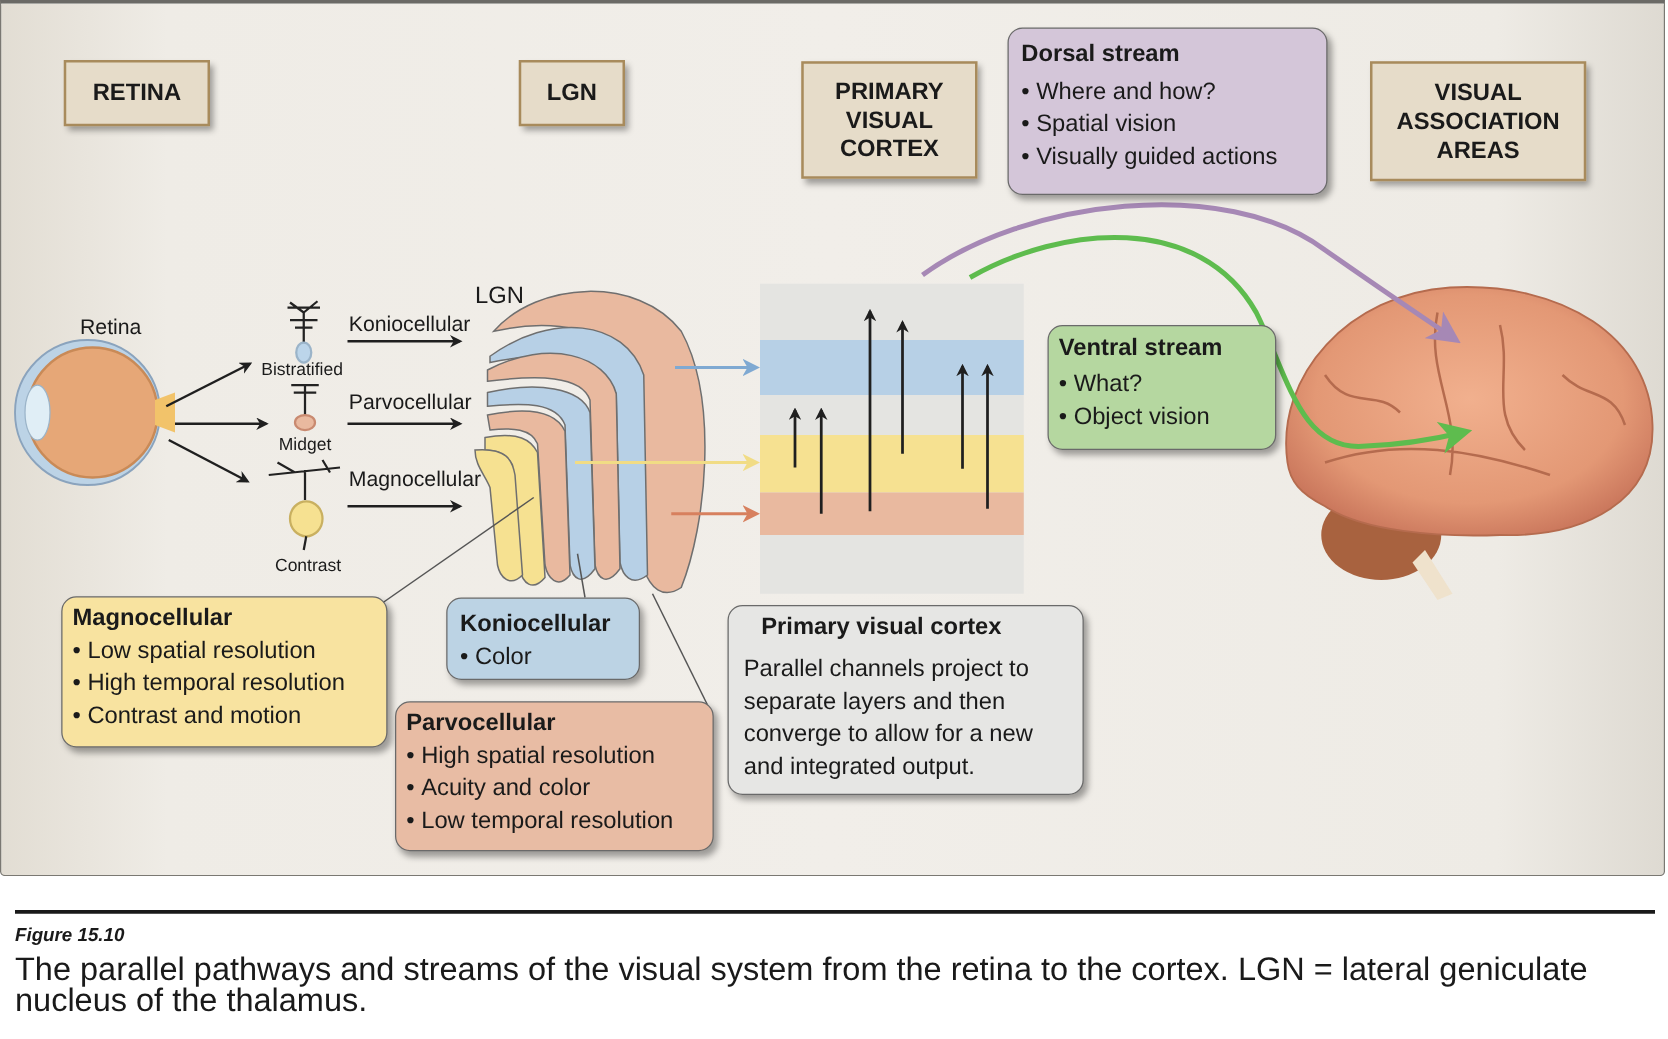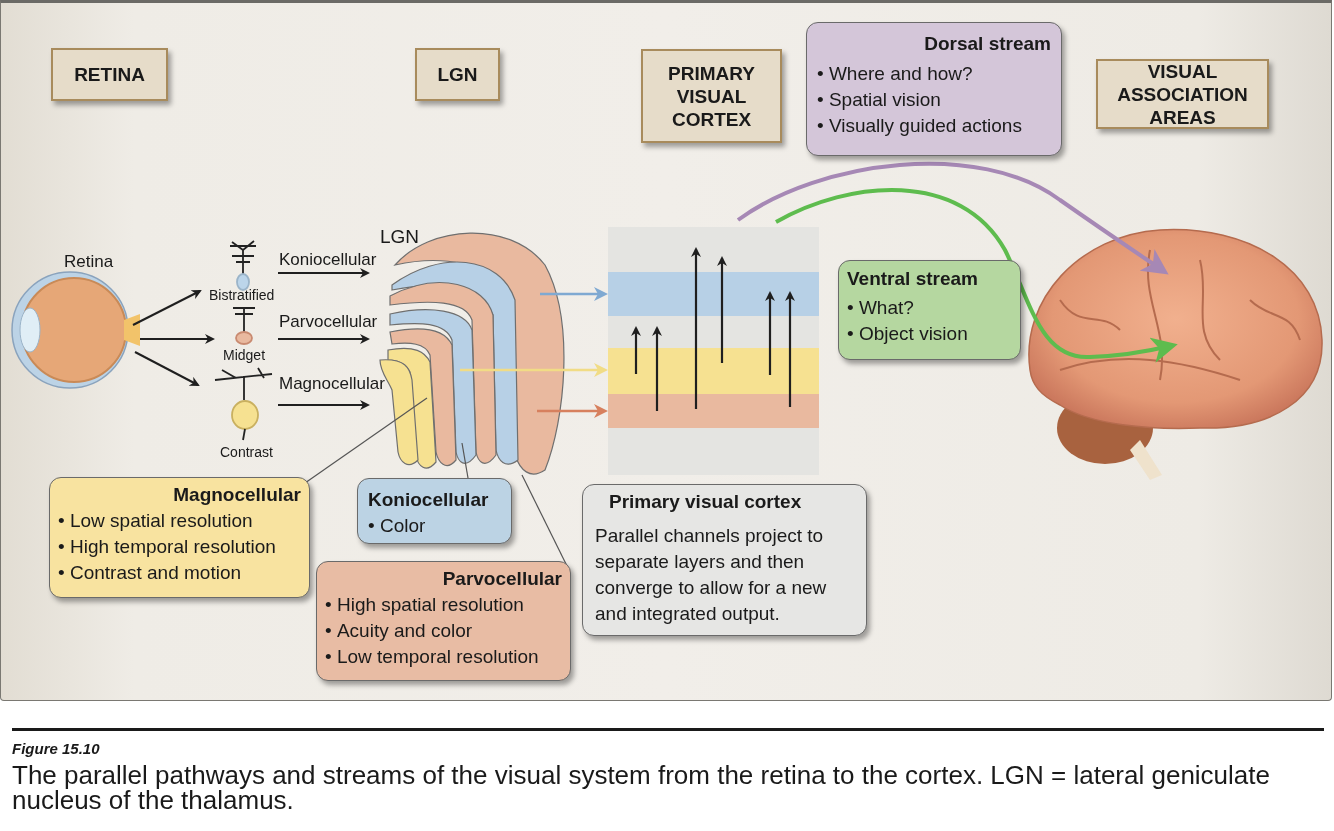--- a/index.html
+++ b/index.html
@@ -4,21 +4,21 @@
 <style>
   html, body { margin:0; padding:0; }
   body { width:1334px; height:831px; background:#ffffff; position:relative; overflow:hidden;
          font-family:"Liberation Sans", sans-serif; color:#1a1a1a; }
   .panel { position:absolute; left:0; top:0; width:1332px; height:701px;
            background:linear-gradient(90deg,#e2ddd3 0%,#efece6 10%,#f1eee9 50%,#eeebe5 90%,#dedad2 100%);
            border:1px solid #7a7872; border-top:3px solid #6b6a66; border-radius:0 0 4px 4px; box-sizing:border-box; }
   .hdr { position:absolute; background:#e6dcc9; border:2px solid #a88b5c; box-shadow:3px 4px 5px rgba(0,0,0,0.35);
          font-weight:bold; font-size:19px; text-align:center; display:flex; align-items:center; justify-content:center; line-height:23px; box-sizing:border-box; }
   .box { position:absolute; border:1.5px solid #6a6a6a; border-radius:12px; box-shadow:3px 4px 5px rgba(0,0,0,0.35); box-sizing:border-box; font-size:19px; line-height:26px; }
-  .box .ttl { font-weight:bold; text-align:right; }
+  .box .ttl { font-weight:bold; text-align:left; }
   .box ul { margin:0; padding:0; list-style:none; }
   .box li::before { content:"\2022\00a0"; }
   .lbl { position:absolute; font-size:17px; white-space:nowrap; }
   .sm { position:absolute; font-size:14px; white-space:nowrap; }
   svg.art { position:absolute; left:0; top:0; }
   .rule { position:absolute; left:12px; top:728px; width:1312px; height:3px; background:#1a1a1a; }
   .fig { position:absolute; left:12px; top:740px; font-weight:bold; font-size:15px;font-style:italic; }
   .cap { position:absolute; left:12px; top:763px; width:1310px; font-size:26px; line-height:25px; }
 </style>
 </head>
@@ -122,21 +122,21 @@
     <path d="M1060,300 C1080,330 1100,310 1120,330 M1150,250 C1140,300 1170,330 1160,380 M1200,260 C1210,300 1190,330 1220,360 M1060,370 C1120,350 1180,360 1240,380 M1250,300 C1270,320 1290,310 1300,340" stroke="#b56b4e" stroke-width="2" fill="none"></path>
   </g>
 
   <path d="M738,220 C820,160 980,140 1060,200 C1110,235 1140,255 1162,270" stroke="#a688b5" stroke-width="4" fill="none" marker-end="url(#ap)"></path>
   <path d="M776,222 C850,180 960,170 1005,250 C1030,300 1040,360 1090,357 C1120,356 1145,352 1170,346" stroke="#5ebc4e" stroke-width="4" fill="none" marker-end="url(#ag)"></path>
 </svg>
 
 <div class="hdr" style="left:51px;top:48px;width:117px;height:53px;">RETINA</div>
 <div class="hdr" style="left:415px;top:48px;width:85px;height:53px;">LGN</div>
 <div class="hdr" style="left:641px;top:49px;width:141px;height:94px;padding:0 8px;">PRIMARY VISUAL CORTEX</div>
-<div class="hdr" style="left:1096px;top:59px;width:173px;height:70px;padding:0 8px;">VISUAL ASSOCIATION AREAS</div>
+<div class="hdr" style="left:1096px;top:49px;width:173px;height:96px;padding:0 8px;">VISUAL ASSOCIATION AREAS</div>
 
 <div class="lbl" style="left:64px;top:252px;">Retina</div>
 <div class="lbl" style="left:380px;top:226px;font-size:19px;">LGN</div>
 <div class="sm" style="left:209px;top:287px;">Bistratified</div>
 <div class="sm" style="left:223px;top:347px;">Midget</div>
 <div class="sm" style="left:220px;top:444px;">Contrast</div>
 <div class="lbl" style="left:279px;top:250px;">Koniocellular</div>
 <div class="lbl" style="left:279px;top:312px;">Parvocellular</div>
 <div class="lbl" style="left:279px;top:374px;">Magnocellular</div>
 

